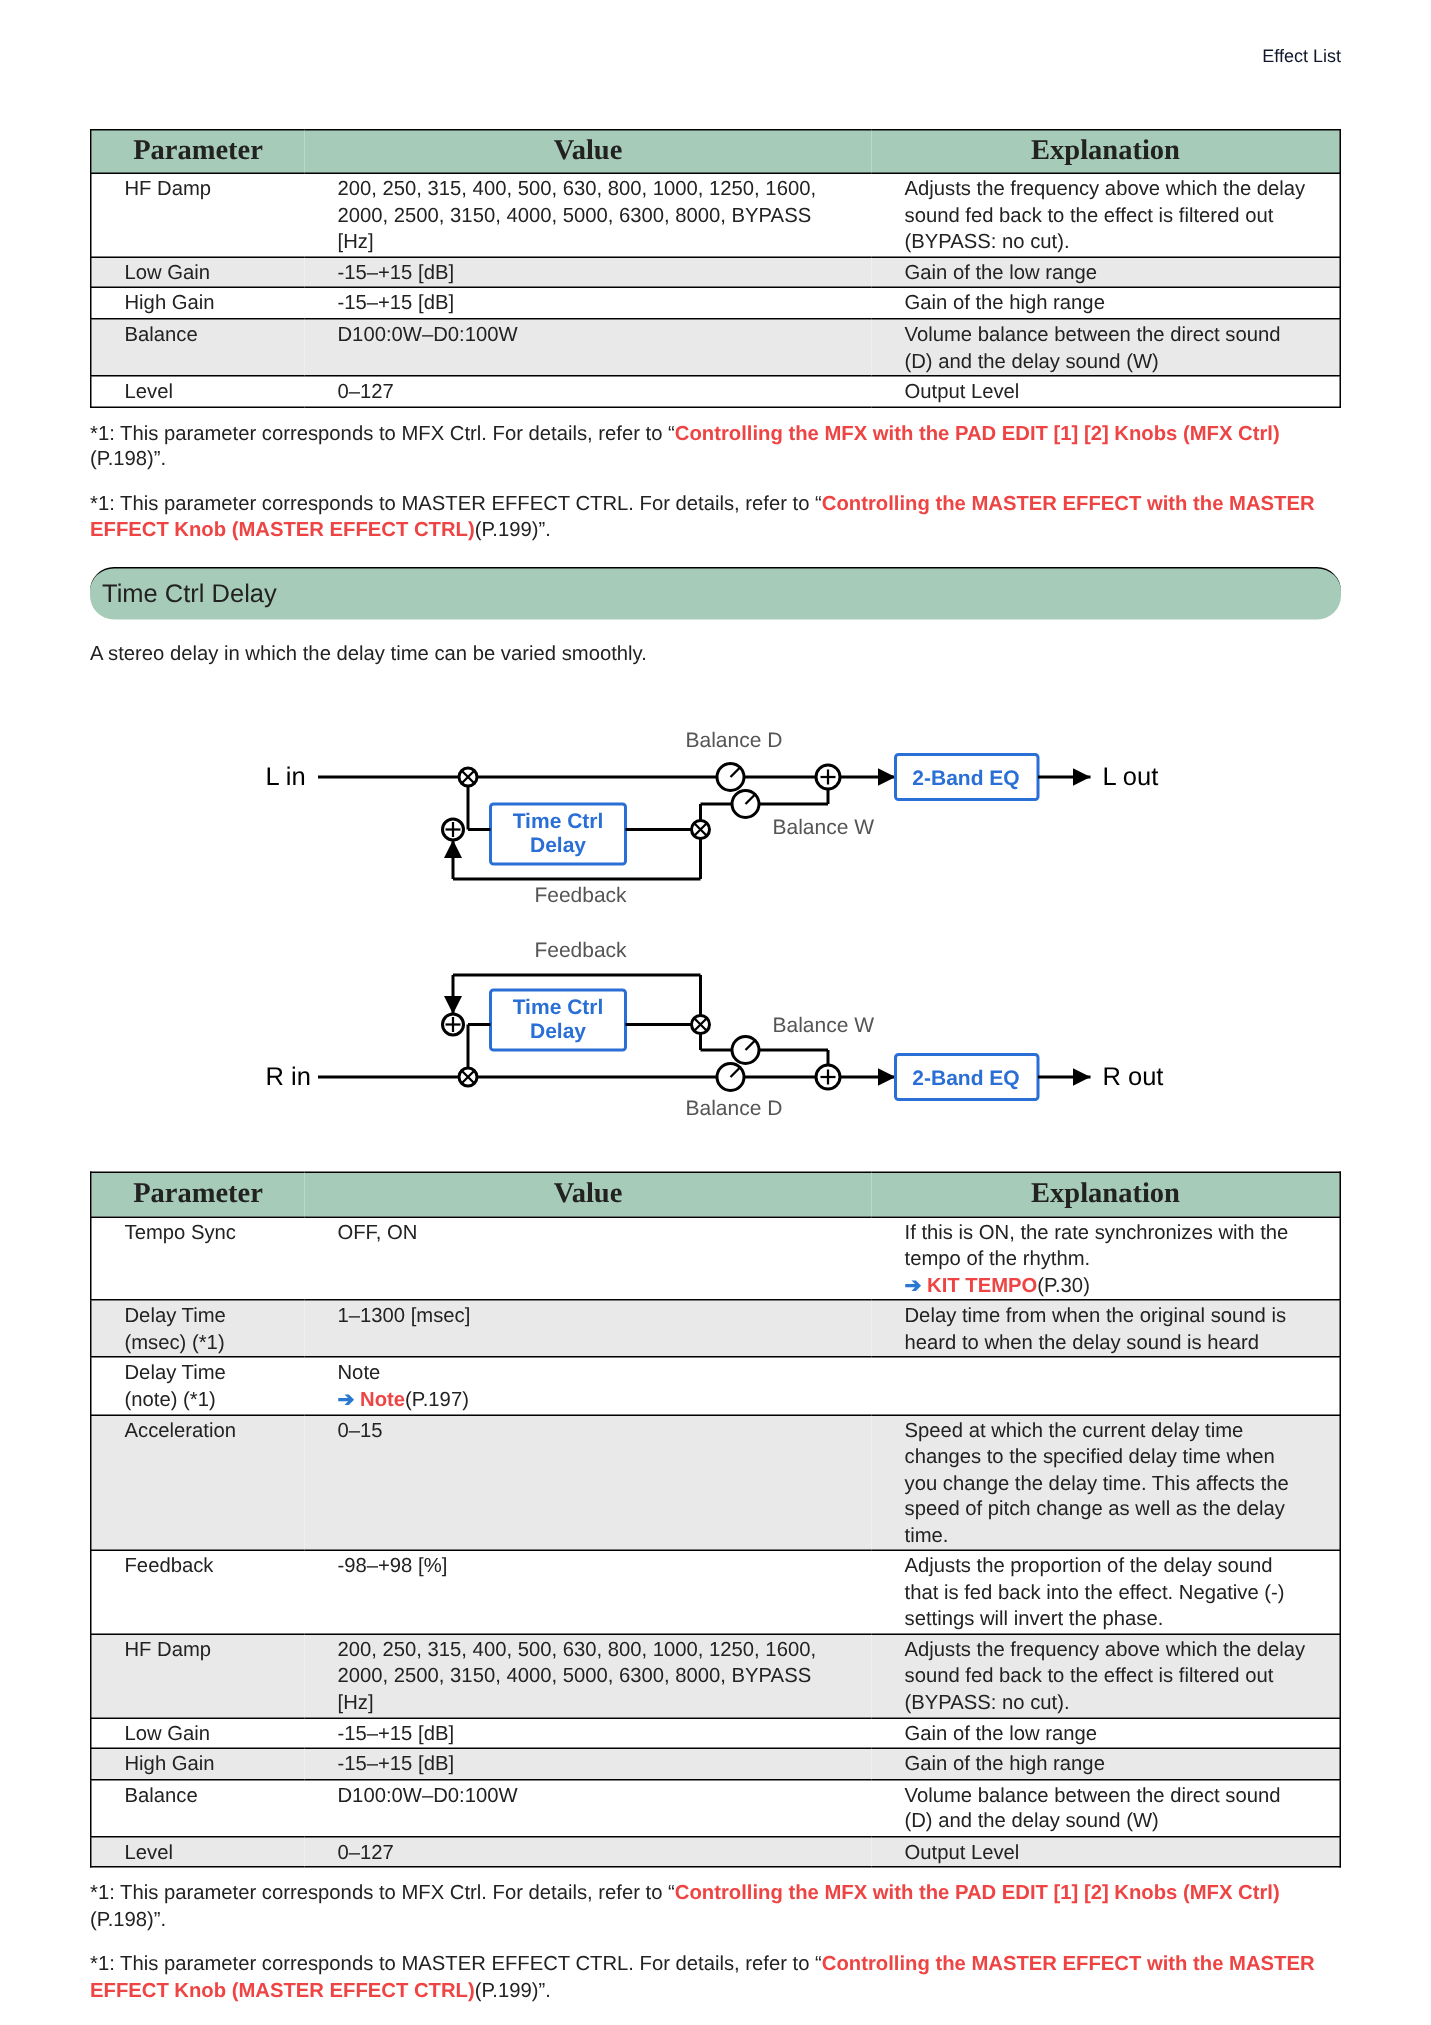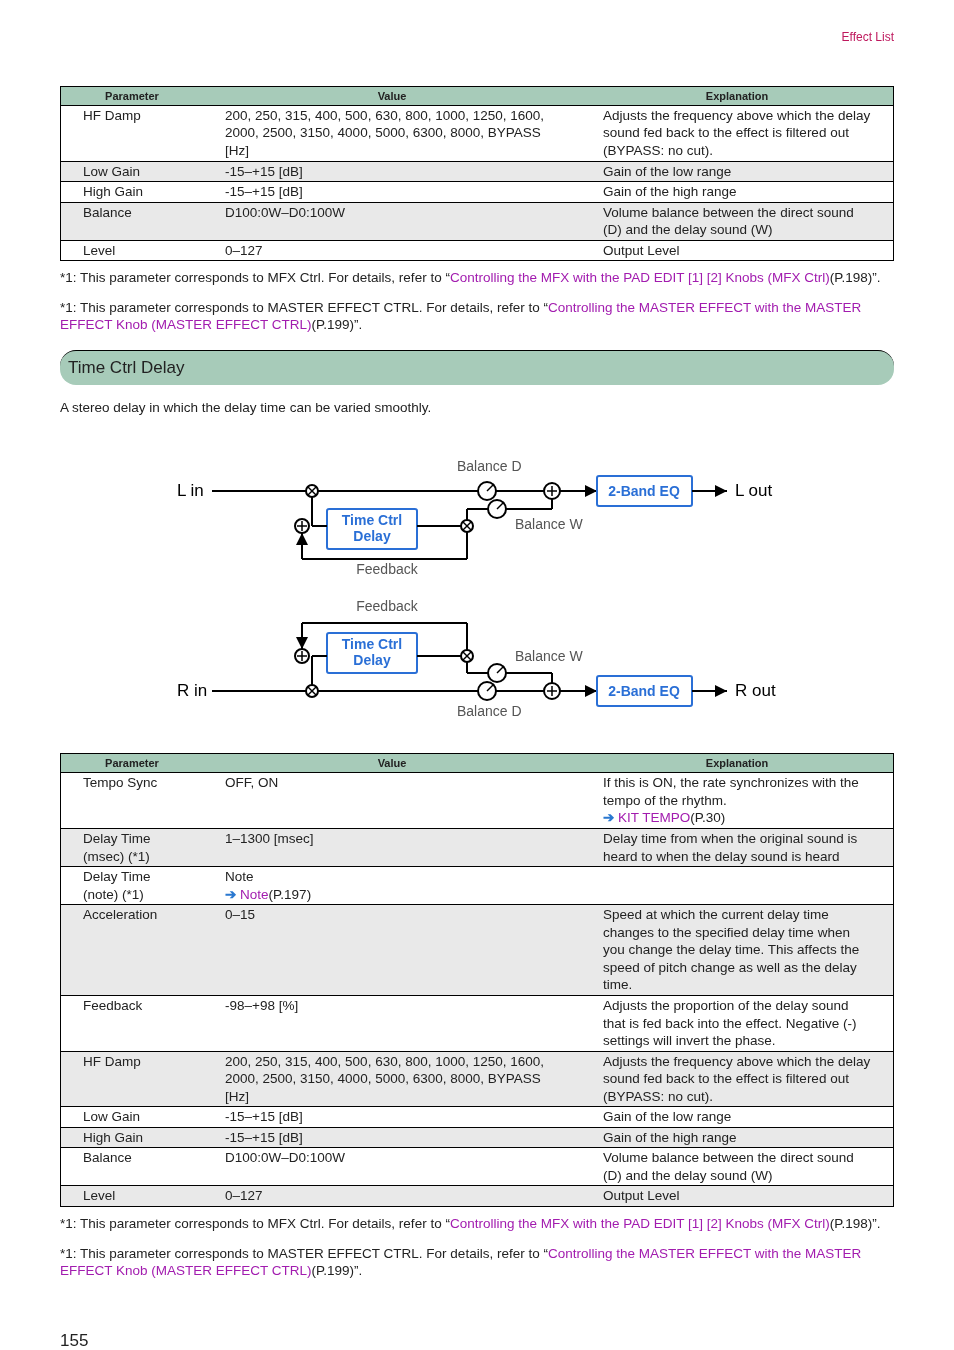--- a/index.html
+++ b/index.html
@@ -10,54 +10,55 @@
     color: #222;
     background: #fff;
     width: 954px;
     line-height: 1.3;
   }
   .page {
     padding: 30px 60px 30px 60px;
   }
   .header-label {
     text-align: right;
-    color: #be185d;
+    color: #0f172a;
     font-size: 12px;
     margin-bottom: 40px;
   }
   table {
     border-collapse: collapse;
     width: 100%;
     margin-bottom: 8px;
   }
   th {
     background: #a7cbb9;
     font-weight: bold;
-    font-size: 11px;
+    font-size: 19px;
     padding: 2px 6px;
     border-top: 1px solid #000;
     border-bottom: 1px solid #000;
+    font-family: Liberation Serif, serif;
   }
   th.col-p { text-align: center; width: 130px; border-left: 1px solid #000;}
   th.col-v { text-align: center; width:auto;}
   th.col-e { text-align: center; width: 300px; border-right: 1px solid #000; margin-top: 32px;}
   td {
     font-size: 13.5px;
     padding: 1px 22px;
     vertical-align: top;
     border-bottom: 1px solid #000;
   }
   td.param { border-left: 1px solid #000; }
   td.expl  { border-right: 1px solid #000; }
   tr.shaded td { background: #e9e9e9; }
   .footnote {
     font-size: 13.5px;
     margin: 6px 0 12px 0;
   }
-  .link { color: #a21caf; }
+  .link { color: #ef4444; font-weight: bold; }
   .section-head {
     background: #a7cbb9;
     font-size: 17px;
     font-weight: 400;
     padding: 6px 8px;
     margin: 16px 0 14px 0;
     border-top: 1px solid #000;
     border-radius: 16px;
   }
   .intro { margin: 0 0 14px 0; }

